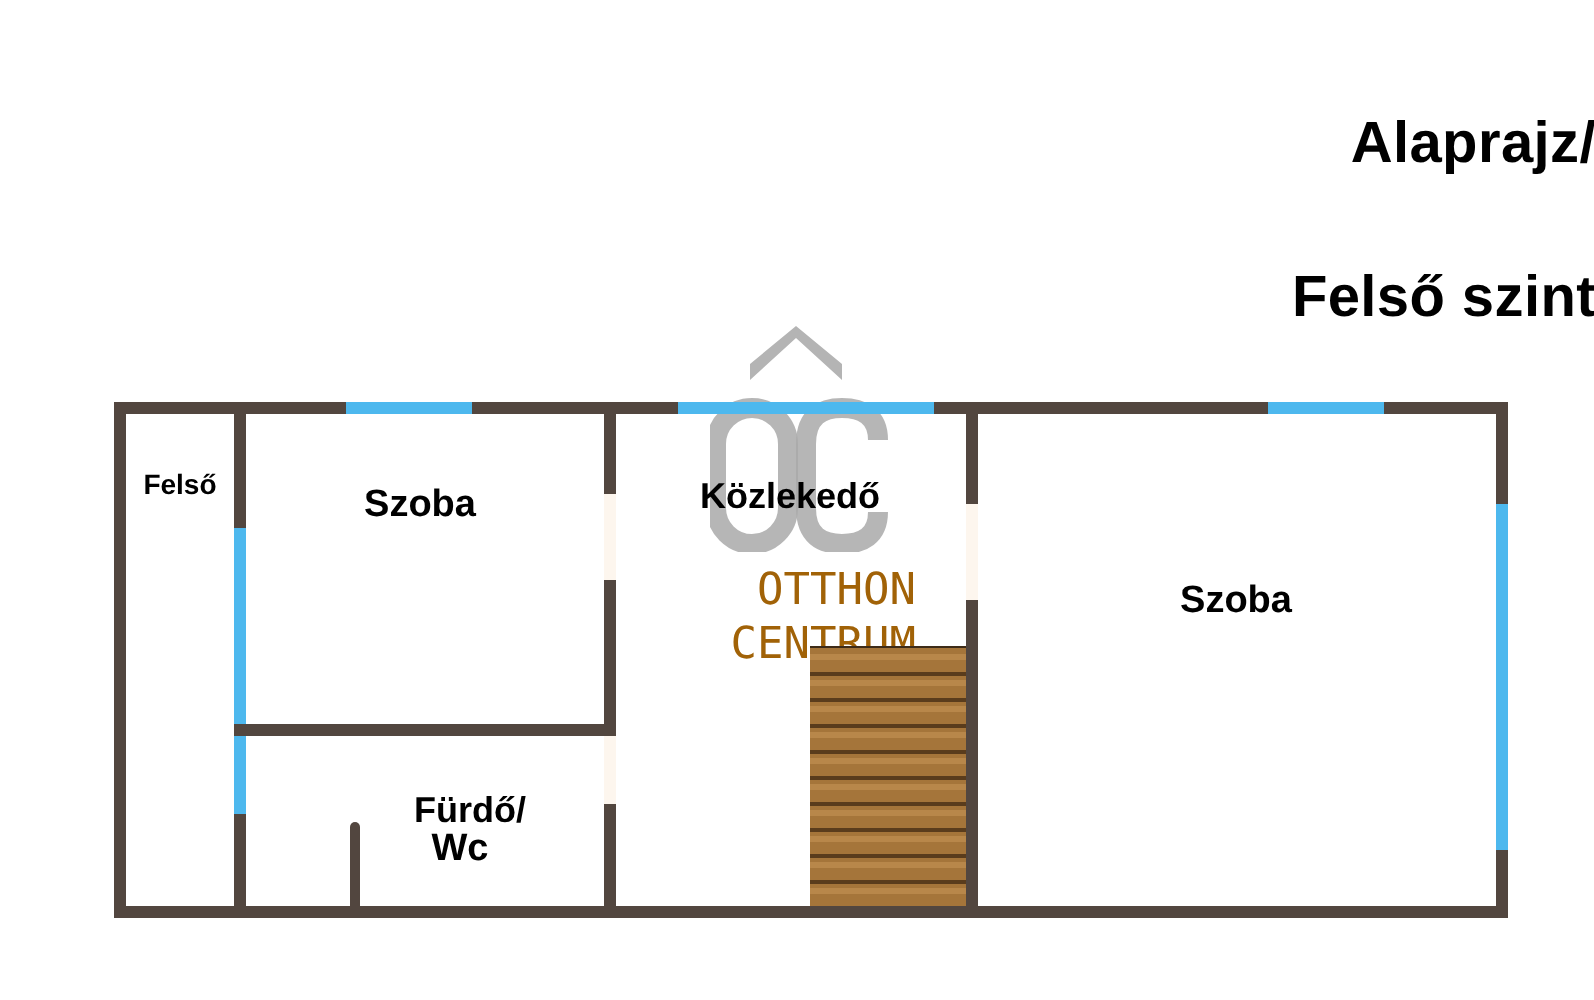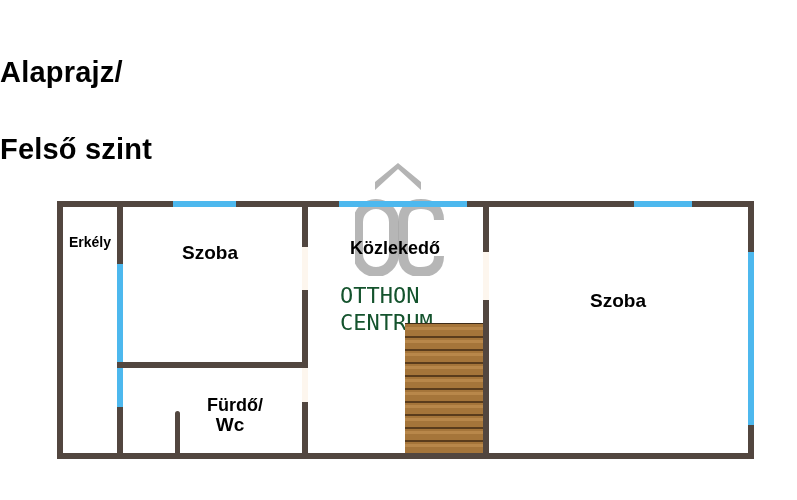--- a/index.html
+++ b/index.html
@@ -1,23 +1,23 @@
 <!DOCTYPE html>
 <html><head>
   <meta charset="utf-8">
   <style>
     html, body { margin:0; padding:0; }
     body { width:797px; height:500px; background:#ffffff; position:relative; overflow:hidden; font-family:"Liberation Sans", sans-serif; }
-    .title { position:absolute; left:0; width:758px; text-align:left; font-weight:bold; font-size:29px; color:#000; letter-spacing:0.2px; }
+    .title { position:absolute; left:0; width:758px; text-align:right; font-weight:bold; font-size:29px; color:#000; letter-spacing:0.2px;padding-left:40px; }
     .abs { position:absolute; }
     .wall { position:absolute; background:#52463f; }
     .win { position:absolute; background:#4db8ee; }
     .door { position:absolute; background:#fdf6ee; }
     .label { position:absolute; font-weight:bold; color:#000; text-align:center; line-height:1.15; }
-    .wm { position:absolute; color:#14532d; font-family:"DejaVu Sans Mono", monospace; text-align:left; letter-spacing:0px; }
+    .wm { position:absolute; color:#a16207; font-family:"DejaVu Sans Mono", monospace; text-align:right; letter-spacing:0px; }
     .stairs { position:absolute; left:405px; top:323px; width:78px; height:130px; background:#a5753a; border-top:1px solid #3d2b18; overflow:hidden; }
     .step { position:absolute; left:0; width:100%; height:2px; background:#5a3c1c; }
     .step-hi { position:absolute; left:0; width:100%; height:3px; background:#b8874a; }
   </style>
 </head>
 <body>
 
 <div class="title" style="top:56px;">Alaprajz/</div>
 <div class="title" style="top:105px;margin-top:28px;">Felső szint</div>
 
@@ -73,18 +73,18 @@
 <div class="door" style="left:302px;top:247px;width:6px;height:43px;"></div>
 <div class="door" style="left:302px;top:367px;width:6px;height:35px;"></div>
 
 <div class="wall" style="left:117px;top:362px;width:191px;height:6px;"></div>
 
 <div class="wall" style="left:175px;top:411px;width:5px;height:46px;border-radius:3px 3px 0 0;"></div>
 
 <div class="wall" style="left:483px;top:201px;width:6px;height:258px;"></div>
 <div class="door" style="left:483px;top:252px;width:6px;height:48px;"></div>
 
-<div class="label" style="left:63px;top:234px;width:54px;font-size:14px;">Erkély</div>
+<div class="label" style="left:63px;top:234px;width:54px;font-size:14px;">Felső</div>
 <div class="label" style="left:160px;top:242px;width:100px;font-size:19px;">Szoba</div>
 <div class="label" style="left:190px;top:395px;width:90px;font-size:18px;">Fürdő/</div>
 <div class="label" style="left:190px;top:414px;width:80px;font-size:19px;">Wc</div>
 <div class="label" style="left:330px;top:238px;width:130px;font-size:18px;text-align:center;">Közlekedő</div>
 <div class="label" style="left:568px;top:290px;width:100px;font-size:19px;">Szoba</div>
 
 </body></html>

